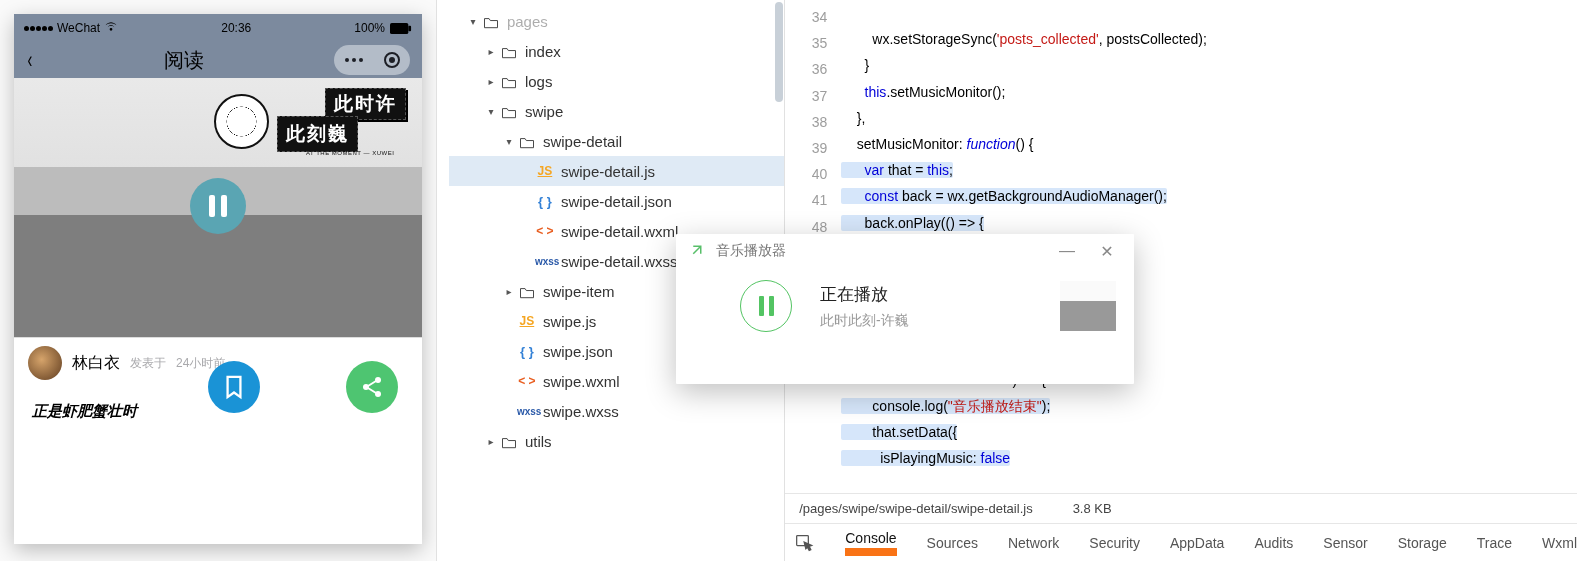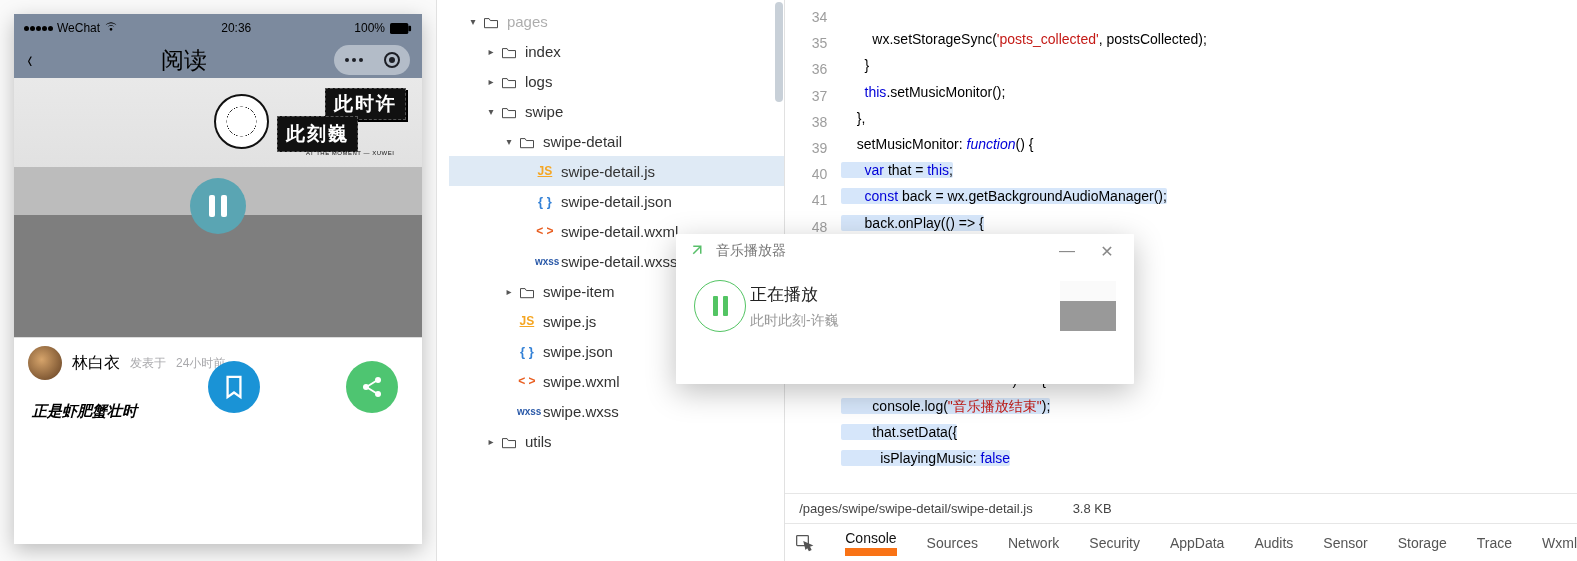--- a/index.html
+++ b/index.html
@@ -11,21 +11,21 @@
 
 .statusbar { height: 28px; background: #7c8a9e; color: #000; display: flex; align-items: center; padding: 0 10px; font-size: 12px; justify-content: space-between; }
 .statusbar .sig { display: flex; align-items: center; gap: 4px; }
 .statusbar .dots { display: flex; gap: 1px; }
 .statusbar .dots span { width: 5px; height: 5px; border-radius: 50%; background: #000; }
 .wifi-ic { display: inline-block; }
 .battery { display: flex; align-items: center; gap: 5px; }
 
 .titlebar { height: 36px; background: #7c8a9e; display: flex; align-items: center; padding: 0 12px; }
 .titlebar .back { font-size: 24px; transform: scaleX(.6); font-weight: 200; }
-.titlebar .title { flex: 1; text-align: center; font-size: 23px; }
+.titlebar .title { flex: 1; text-align: center; font-size: 20px; }
 .pill { width: 76px; height: 30px; border-radius: 15px; background: #b3bcc8; display: flex; align-items: center; justify-content: space-around; }
 .pill .dotset { display: flex; gap: 3px; }
 .pill .dotset span { width: 4px; height: 4px; border-radius: 50%; background: #1d1f26; }
 .pill .circ { width: 16px; height: 16px; border-radius: 50%; border: 2px solid #1d1f26; position: relative; }
 .pill .circ:after { content: ""; width: 6px; height: 6px; background: #1d1f26; border-radius: 50%; position: absolute; top: 3px; left: 3px; }
 
 .article { position: relative; }
 .hero { width: 100%; height: 260px; background: linear-gradient(#e9e9e9, #d2d2d2); position: relative; border-bottom: 1px solid #ddd; }
 .hero .stamp { position: absolute; right: 16px; top: 10px; width: 180px; height: 70px; }
 .stamp .clock { width: 55px; height: 55px; border: 2px solid #111; border-radius: 50%; position: absolute; left: -12px; top: 6px; background: radial-gradient(circle at 50% 50%, #fff 40%, #000 41%, #fff 42%); }
@@ -82,21 +82,21 @@
 .statusline { border-top: 1px solid #e6e6e6; height: 30px; display: flex; align-items: center; padding: 0 14px; font-size: 13px; color: #444; gap: 40px; }
 .tabsbar { border-top: 1px solid #e6e6e6; height: 38px; display: flex; align-items: center; gap: 30px; padding-left: 10px; font-size: 14px; color: #555; }
 .tabsbar .act { color: #111; border-bottom: 8px solid #f97316; padding-bottom: 2px; }
 .pointer-ic svg { display: block; }
 
 
 .popup { position: absolute; left: 676px; top: 234px; width: 458px; height: 150px; background: #fff; box-shadow: 0 8px 30px rgba(0,0,0,.25); border-radius: 1px; }
 .popup .bar { height: 34px; display: flex; align-items: center; padding: 0 12px; gap: 10px; color: #777; font-size: 14px; }
 .popup .bar .spacer { flex: 1; }
 .popup .bar .winbtn { width: 30px; text-align: center; color: #888; font-size: 16px; cursor: pointer; }
-.popup .body { display: flex; align-items: center; padding: 12px 18px; gap: 4px; }
+.popup .body { display: flex; align-items: center; padding: 12px 18px; gap: 28px; margin-left: 46px; }
 .popup .pp { width: 52px; height: 52px; border-radius: 50%; border: 1px solid #53c463; display: flex; align-items: center; justify-content: center; }
 .popup .pp div { display: flex; gap: 5px; }
 .popup .pp div span { width: 5px; height: 20px; background: #53c463; border-radius: 1px; }
 .popup .info { flex: 1; }
 .popup .info .st { font-size: 17px; color: #222; }
 .popup .info .tr { font-size: 14px; color: #999; margin-top: 6px; }
 .popup .cover { width: 56px; height: 50px; background: linear-gradient(#fafafa 0 40%, #999 40%); position: relative; }
 </style>
 </head>
 <body>

